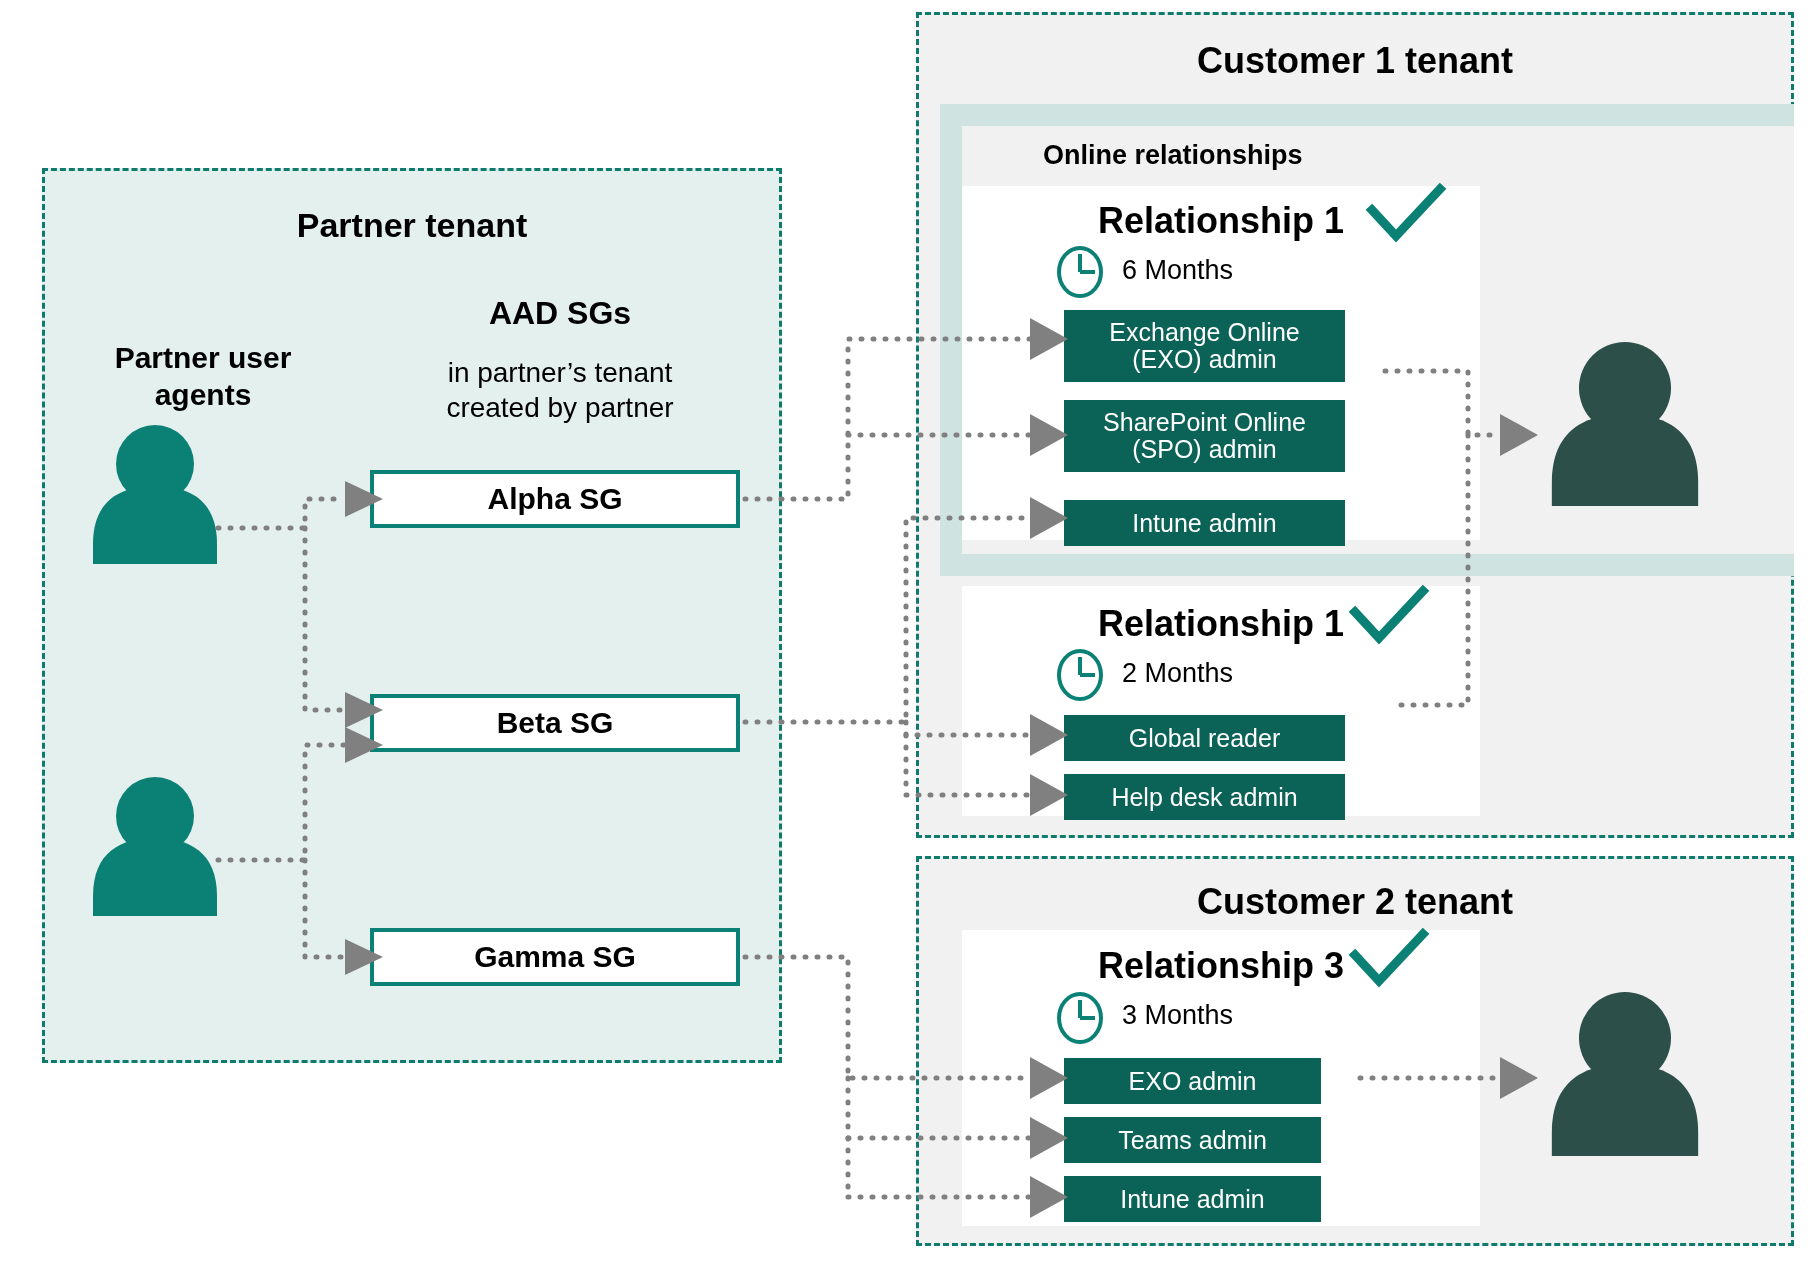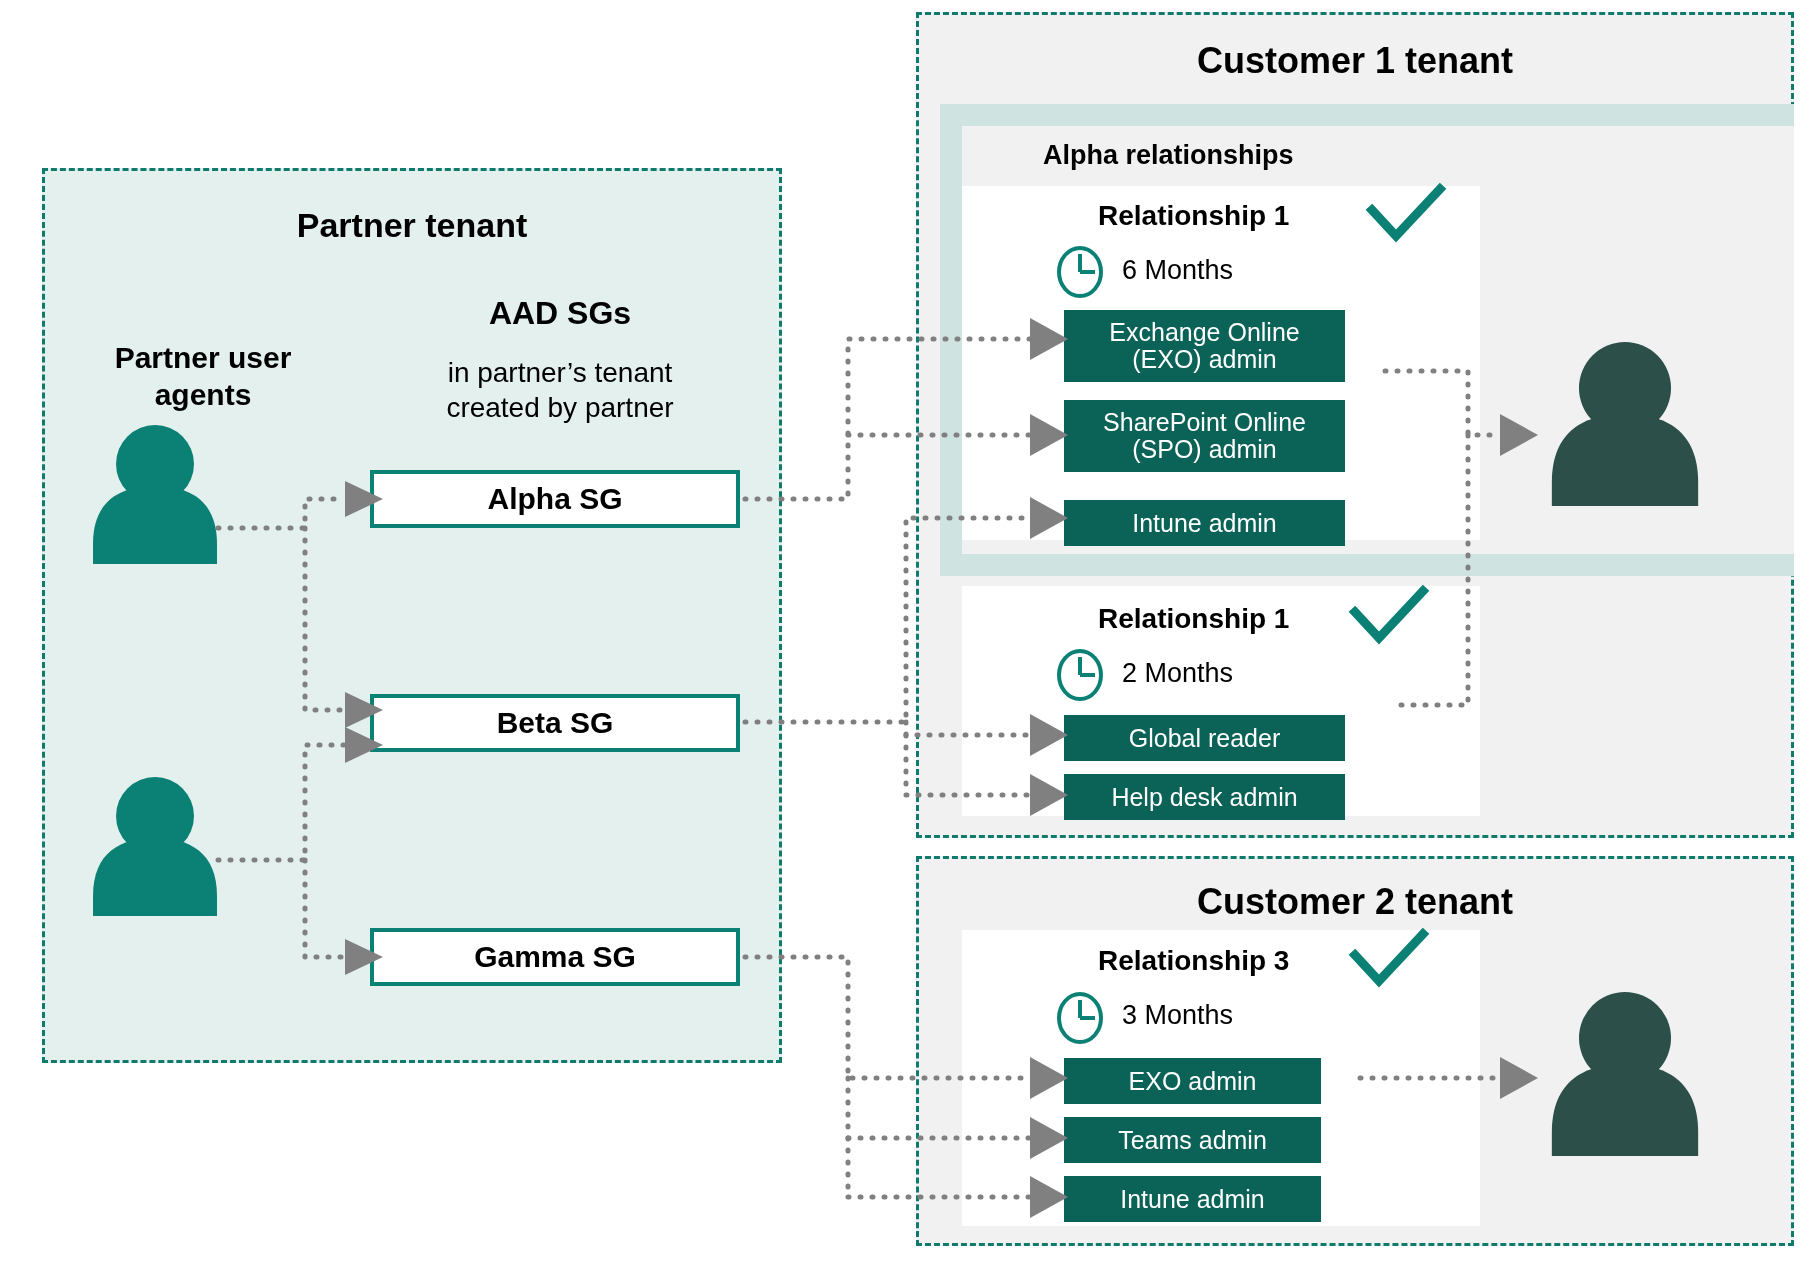--- a/index.html
+++ b/index.html
@@ -11,21 +11,21 @@
   .tenant-title{position:absolute;left:0;right:0;text-align:center;font-size:36px;font-weight:bold;color:#000;}
 
   .partner-tenant{background:#E4F0EE;}
   .partner-title{font-size:34px;font-weight:bold;color:#000;text-align:center;}
 
   
   .highlight-band{position:absolute;background:#CFE4E0;}
 
   
   .rel-card{position:absolute;background:#ffffff;box-sizing:border-box;}
-  .rel-head{position:absolute;font-size:28px;font-weight:bold;color:#000;white-space:nowrap;}
+  .rel-head{position:absolute;font-size:36px;font-weight:bold;color:#000;white-space:nowrap;}
   .rel-dur{position:absolute;font-size:27px;color:#000;white-space:nowrap;}
 
   .admin-rel-label{position:absolute;font-size:27px;font-weight:bold;color:#000;white-space:nowrap;}
 
   
   .role{position:absolute;background:#0B6257;color:#ffffff;display:flex;align-items:center;
         justify-content:center;text-align:center;font-size:25px;line-height:1.08;box-sizing:border-box;}
   .role span{display:block;}
 
   
@@ -77,21 +77,21 @@
   </div>
 
   <div class="tenant" style="left:916px;top:12px;width:878px;height:826px;">
     <div class="tenant-title" style="top:25px;">Customer 1 tenant</div>
   </div>
 
   <div class="highlight-band" style="left:940px;top:104px;width:854px;height:472px;"></div>
 
   <div class="rel-card" style="left:962px;top:126px;width:832px;height:428px;background:#F1F1F1;"></div>
 
-  <div class="admin-rel-label" style="left:1043px;top:140px;">Alpha relationships</div>
+  <div class="admin-rel-label" style="left:1043px;top:140px;">Online relationships</div>
 
   <div class="rel-card" style="left:962px;top:186px;width:518px;height:354px;"></div>
   <div class="rel-head" style="left:1098px;top:200px;">Relationship 1</div>
   <div class="rel-dur" style="left:1122px;top:255px;">6 Months</div>
 
   <div class="role" style="left:1064px;top:310px;width:281px;height:72px;flex-direction:column;">
     <span>Exchange Online</span>
     <span>(EXO) admin</span>
   </div>
   <div class="role" style="left:1064px;top:400px;width:281px;height:72px;flex-direction:column;">

